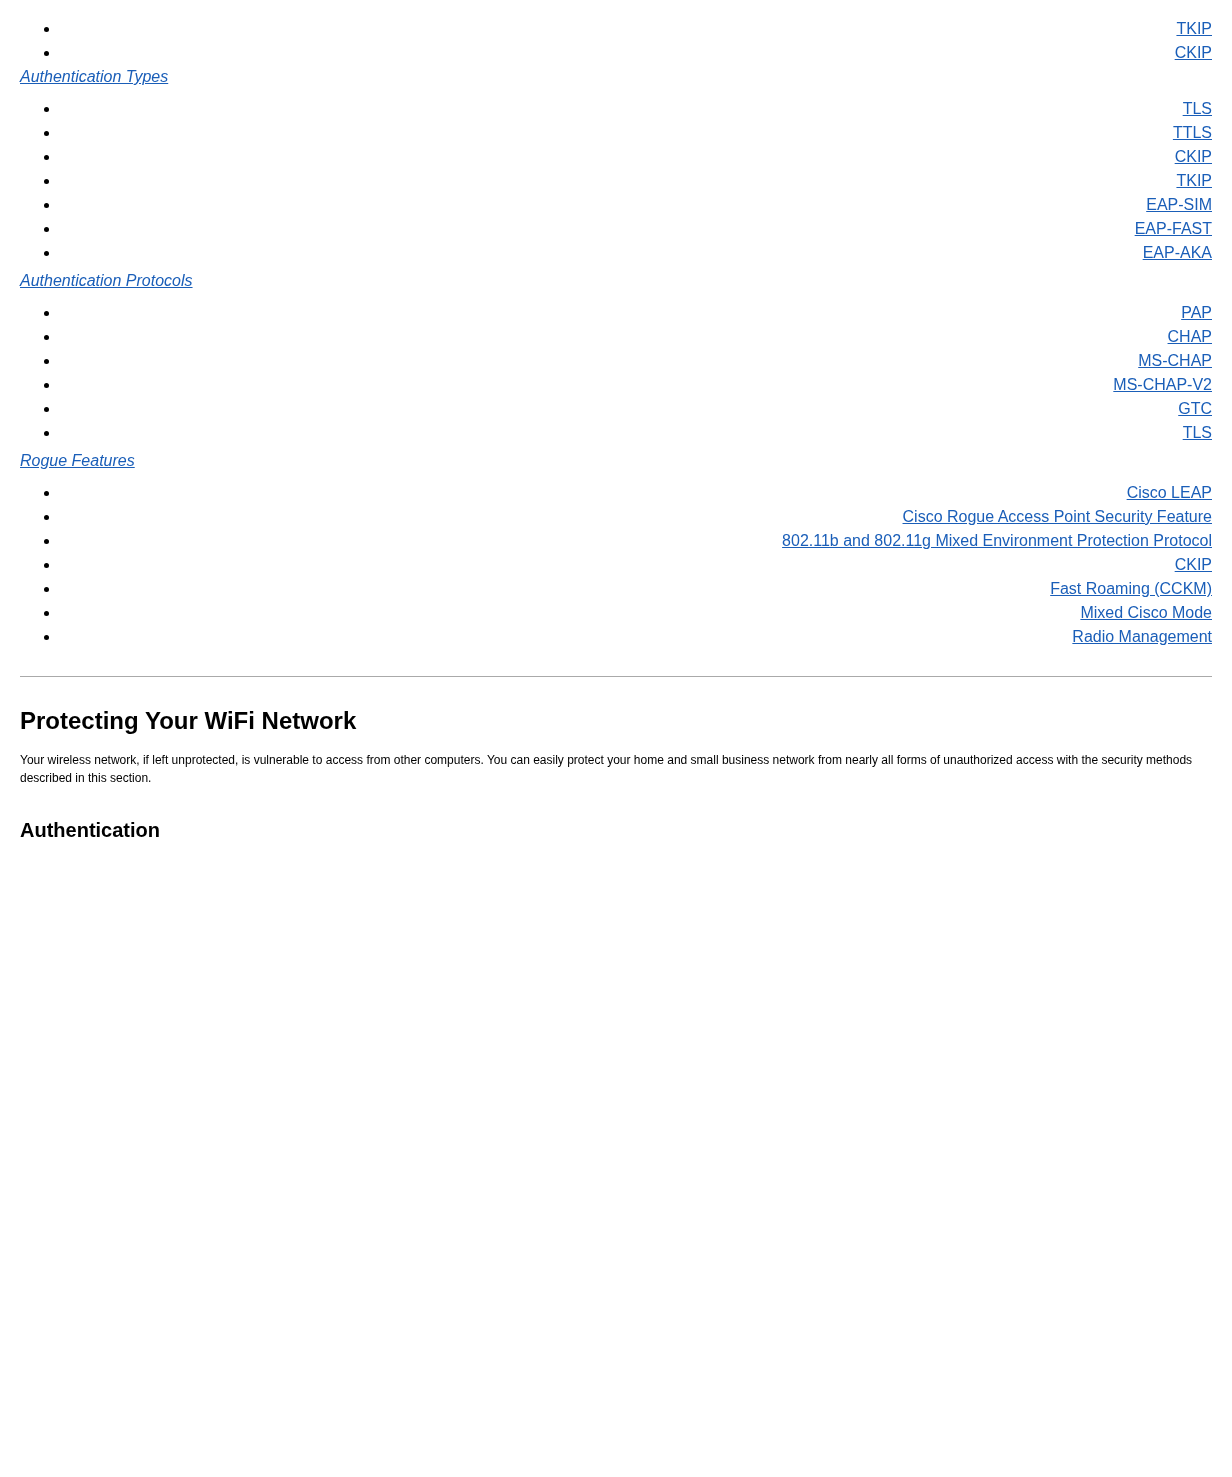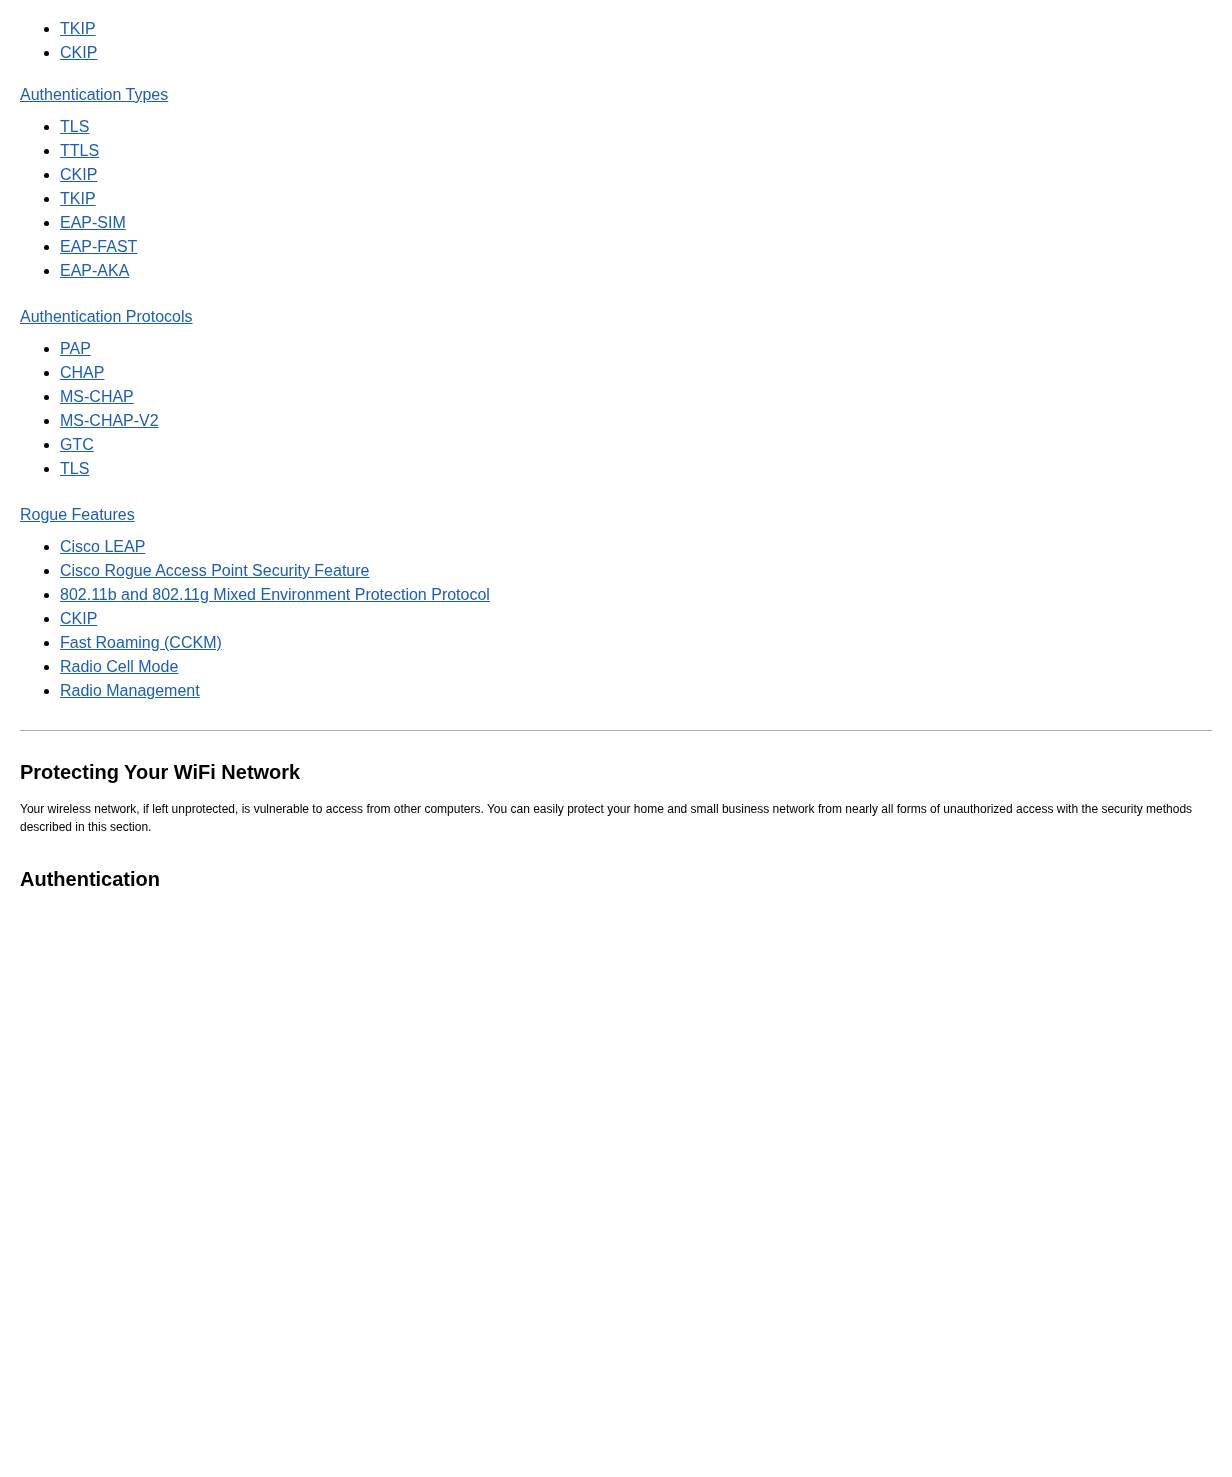--- a/index.html
+++ b/index.html
@@ -18,47 +18,48 @@
     }
 
     .bullet-list {
       list-style: disc;
       padding-left: 40px;
       margin: 10px 0;
     }
 
     .bullet-list li {
       margin: 6px 0;
+      text-align: right;
     }
 
     a {
       color: #1a5eb8;
       text-decoration: underline;
       cursor: pointer;
     }
 
     .section-heading {
       color: #1a5eb8;
       text-decoration: underline;
       font-size: 16px;
       font-weight: normal;
-      margin-top: 18px;
       margin-bottom: 4px;
       display: inline-block;
       cursor: pointer;
+      font-style: italic;
     }
 
     .divider {
       border: none;
       border-top: 1px solid #aaa;
       margin: 30px 0 30px 0;
     }
 
     .main-heading {
-      font-size: 20px;
+      font-size: 24px;
       font-weight: bold;
       margin-bottom: 16px;
     }
 
     .body-text {
       font-size: 12px;
       line-height: 1.5;
       margin-bottom: 32px;
     }
 
@@ -148,21 +149,21 @@
   <li>
     <a>802.11b and 802.11g Mixed Environment Protection Protocol</a>
   </li>
   <li>
     <a>CKIP</a>
   </li>
   <li>
     <a>Fast Roaming (CCKM)</a>
   </li>
   <li>
-    <a>Radio Cell Mode</a>
+    <a>Mixed Cisco Mode</a>
   </li>
   <li>
     <a>Radio Management</a>
   </li>
 </ul>
 
 
 <hr class="divider">
 
 

